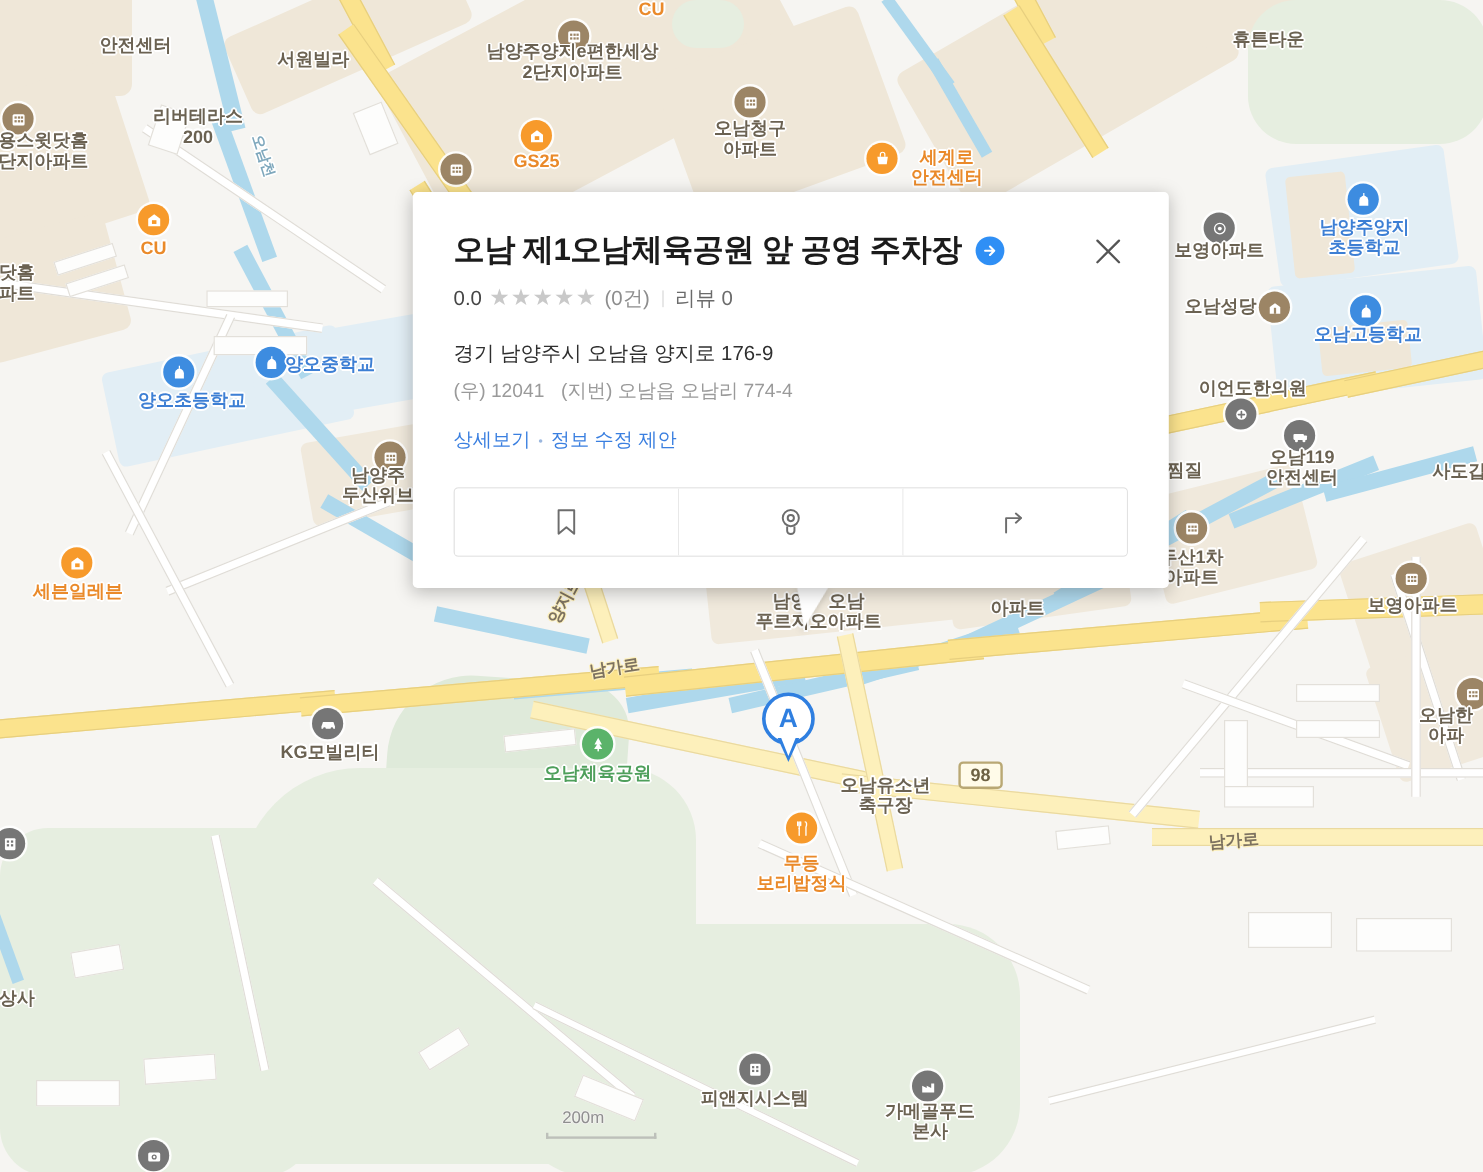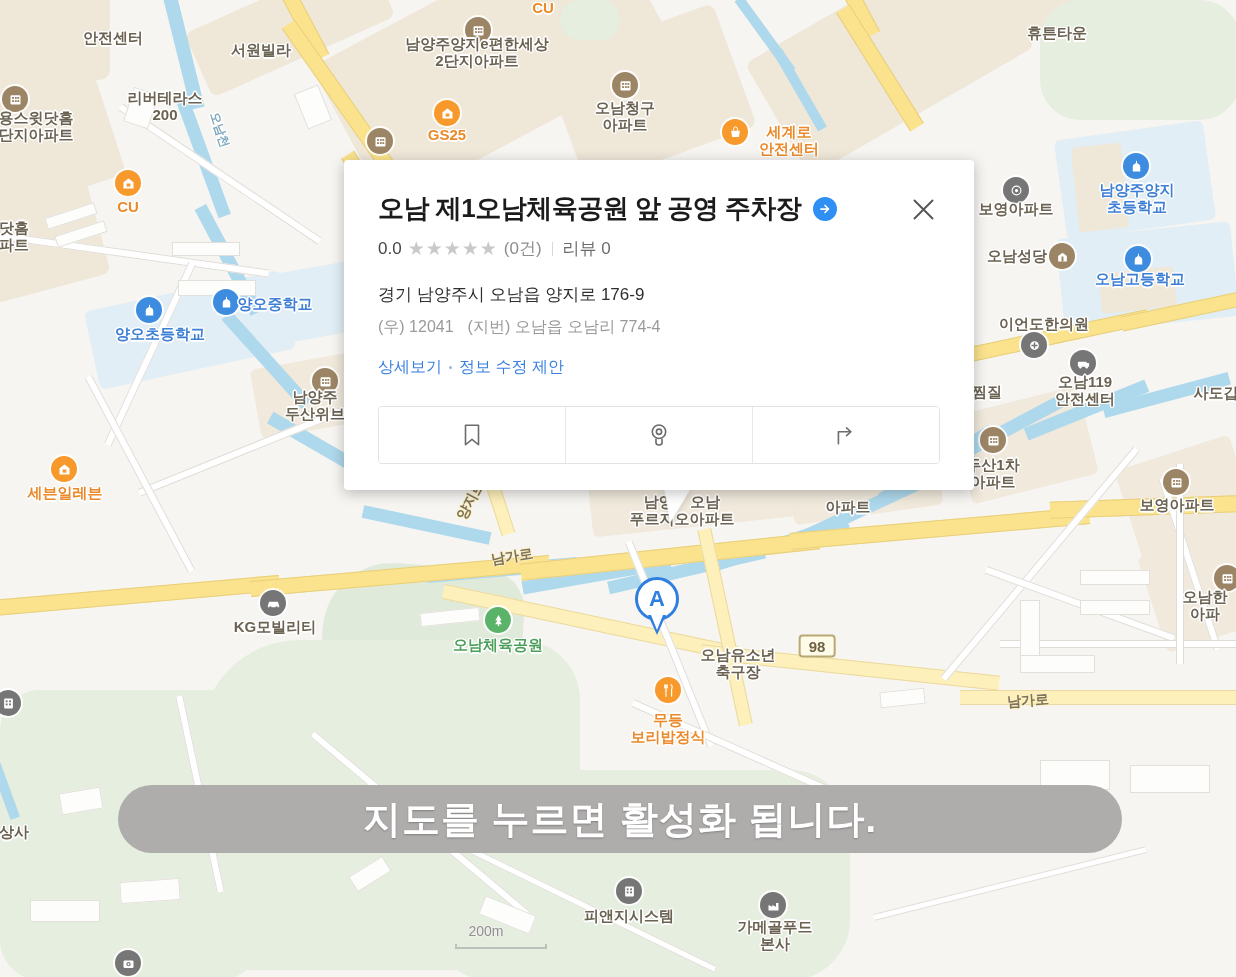--- a/index.html
+++ b/index.html
@@ -731,17 +731,14 @@
           <svg viewBox="0 0 24 24" fill="none" stroke="#6d6d6d" stroke-width="1.5" stroke-linecap="round" stroke-linejoin="round">
             <path d="M5 20 L5 9 L16 9"></path>
             <path d="M12.5 5.5 L16.5 9 L12.5 12.5"></path>
           </svg>
         </div>
       </div>
     </div>
 
   </div>
 
-  <div id="toast">
-    <span>지도를 누르면 활성화 됩니다.</span>
-  </div>
 
 </div>
 
 </body></html>

